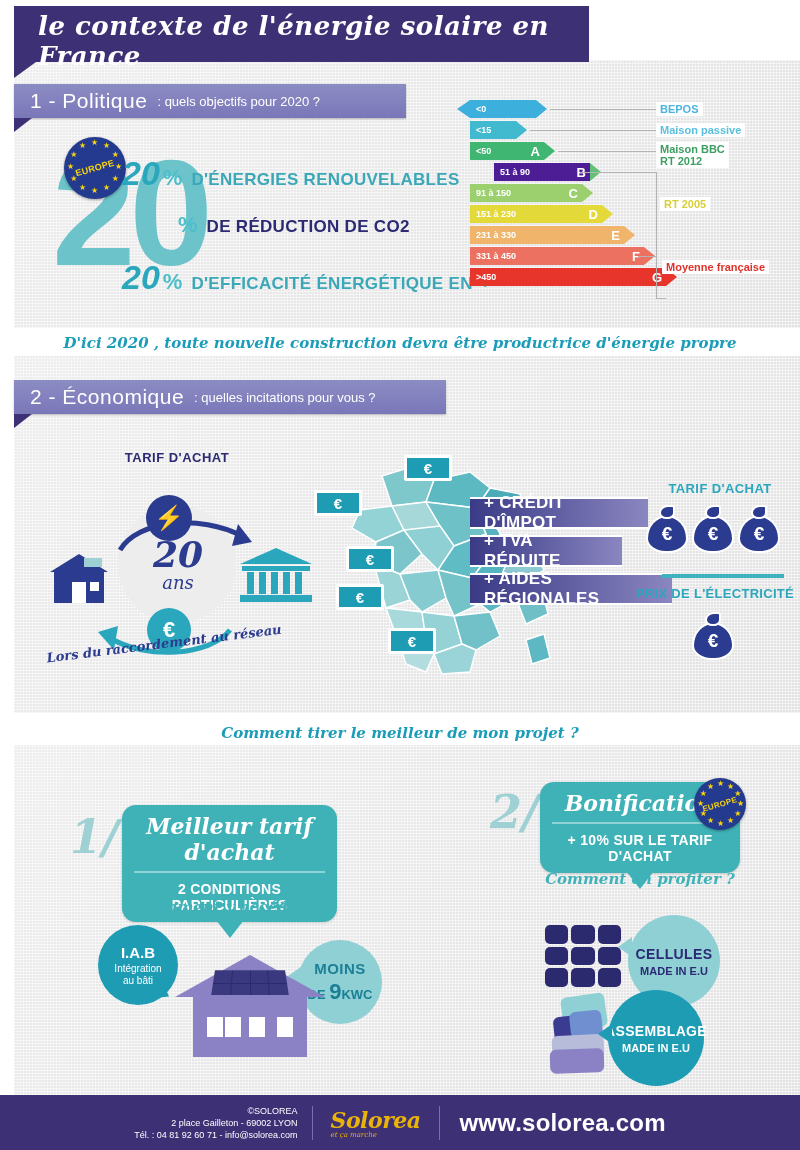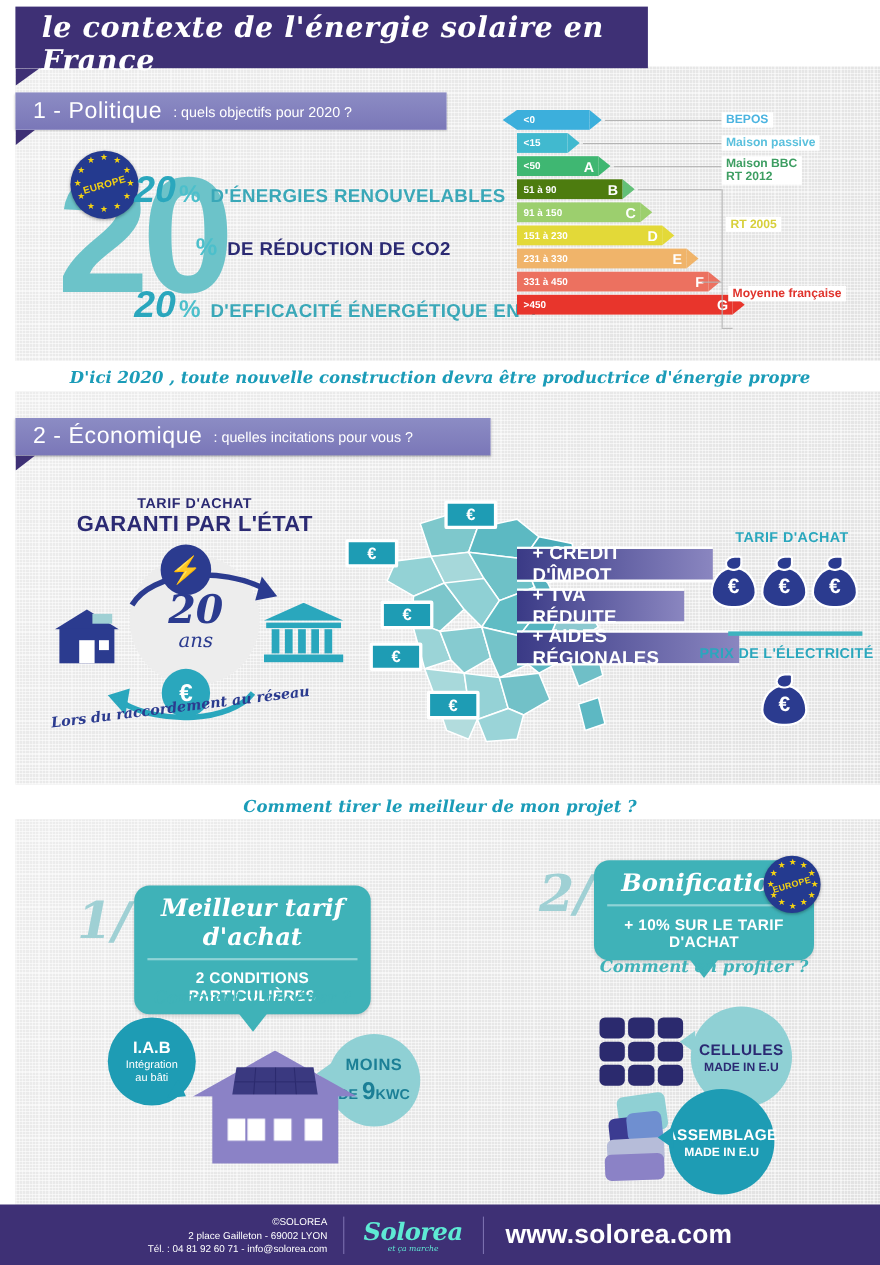--- a/index.html
+++ b/index.html
@@ -311,21 +311,21 @@
 
   
   #footer {
     position:absolute; left:0; top:1095px; width:800px; height:55px;
     background:#3e3075;
     display:flex; align-items:center; justify-content:center;
   }
   .f-addr { color:#ffffff; font-size:9px; line-height:12px; text-align:right; padding-right:14px; }
   .f-div { width:1px; height:34px; background:#7a6fae; }
   .f-logo {
-    color:#5eead4; padding:0 18px; text-align:center;
+    color:#eab308; padding:0 18px; 
     font-family:"DejaVu Serif", serif;
   }
   .f-logo .lg { font-size:22px; font-style:italic; font-weight:bold; letter-spacing:-.5px; }
   .f-logo .sl { font-size:7px; font-style:italic; margin-top:-2px; }
   .f-url { color:#ffffff; font-size:24px; font-weight:bold; padding-left:20px; letter-spacing:.2px; }
 </style>
 </head>
 <body>
 
 <div class="page">
@@ -392,21 +392,21 @@
           <span class="dpe-range" style="color: rgb(255, 255, 255);">&lt;15</span>
         </div>
       </div>
       <div class="dpe-row" style="left: 0px; top: 42px;">
         <div class="dpe-bar" style="width: 74px; background: rgb(63, 183, 114); color: rgb(63, 183, 114);">
           <span class="dpe-range" style="color: rgb(255, 255, 255);">&lt;50</span>
           <span class="dpe-letter" style="color: rgb(255, 255, 255);">A</span>
         </div>
       </div>
       <div class="dpe-row" style="left: 0px; top: 63px;">
-        <div class="dpe-bar" style="width: 96px; background: #4d7c0f; color: rgb(99, 192, 120);">
+        <div class="dpe-bar" style="width: 96px; background: #4c1d95; color: rgb(99, 192, 120); margin-left: 24px;">
           <span class="dpe-range" style="color: rgb(255, 255, 255);">51 à 90</span>
           <span class="dpe-letter" style="color: rgb(255, 255, 255);">B</span>
         </div>
       </div>
       <div class="dpe-row" style="left: 0px; top: 84px;">
         <div class="dpe-bar" style="width: 112px; background: rgb(156, 207, 110); color: rgb(156, 207, 110);">
           <span class="dpe-range" style="color: rgb(255, 255, 255);">91 à 150</span>
           <span class="dpe-letter" style="color: rgb(255, 255, 255);">C</span>
         </div>
       </div>
@@ -455,21 +455,20 @@
 
   <div class="script-line" id="script-1">D'ici 2020 , toute nouvelle construction devra être productrice d'énergie propre</div>
 
   <div class="sect-head" id="sect2">
     <span class="sect-num">2 - Économique</span>
     <span class="sect-sub">: quelles incitations pour vous ?</span>
     <div class="notch"></div>
   </div>
 
   <div class="s2-title" id="s2-t1">TARIF D'ACHAT</div>
-  <div class="s2-title" id="s2-t2">GARANTI PAR L'ÉTAT</div>
   <div class="cycle-circle"></div>
 
   <svg style="position:absolute;left:50px;top:480px;width:250px;height:190px;">
     <path d="M70,70 C88,40 150,34 192,56" fill="none" stroke="#2b3b8f" stroke-width="5"></path>
     <polygon points="188,44 202,62 182,66" fill="#2b3b8f"></polygon>
     <path d="M180,150 C160,176 96,180 60,158" fill="none" stroke="#2aa7bd" stroke-width="5"></path>
     <polygon points="64,170 48,152 68,146" fill="#2aa7bd"></polygon>
   </svg>
 
   <div class="badge-bolt">⚡</div>

